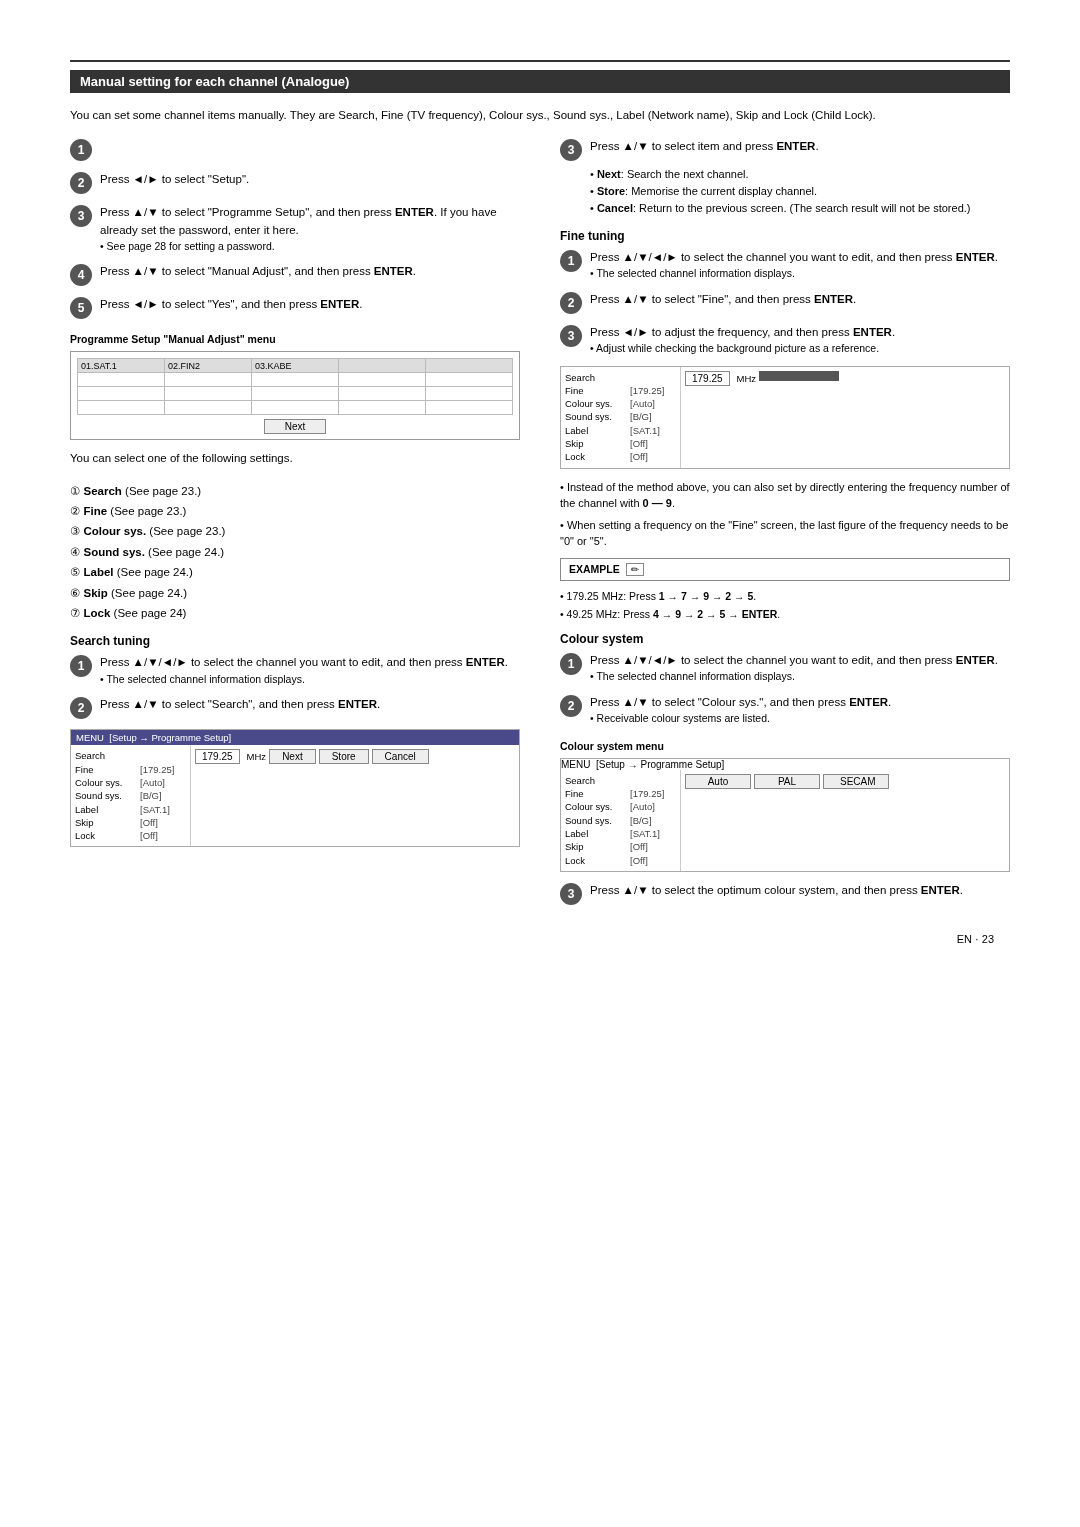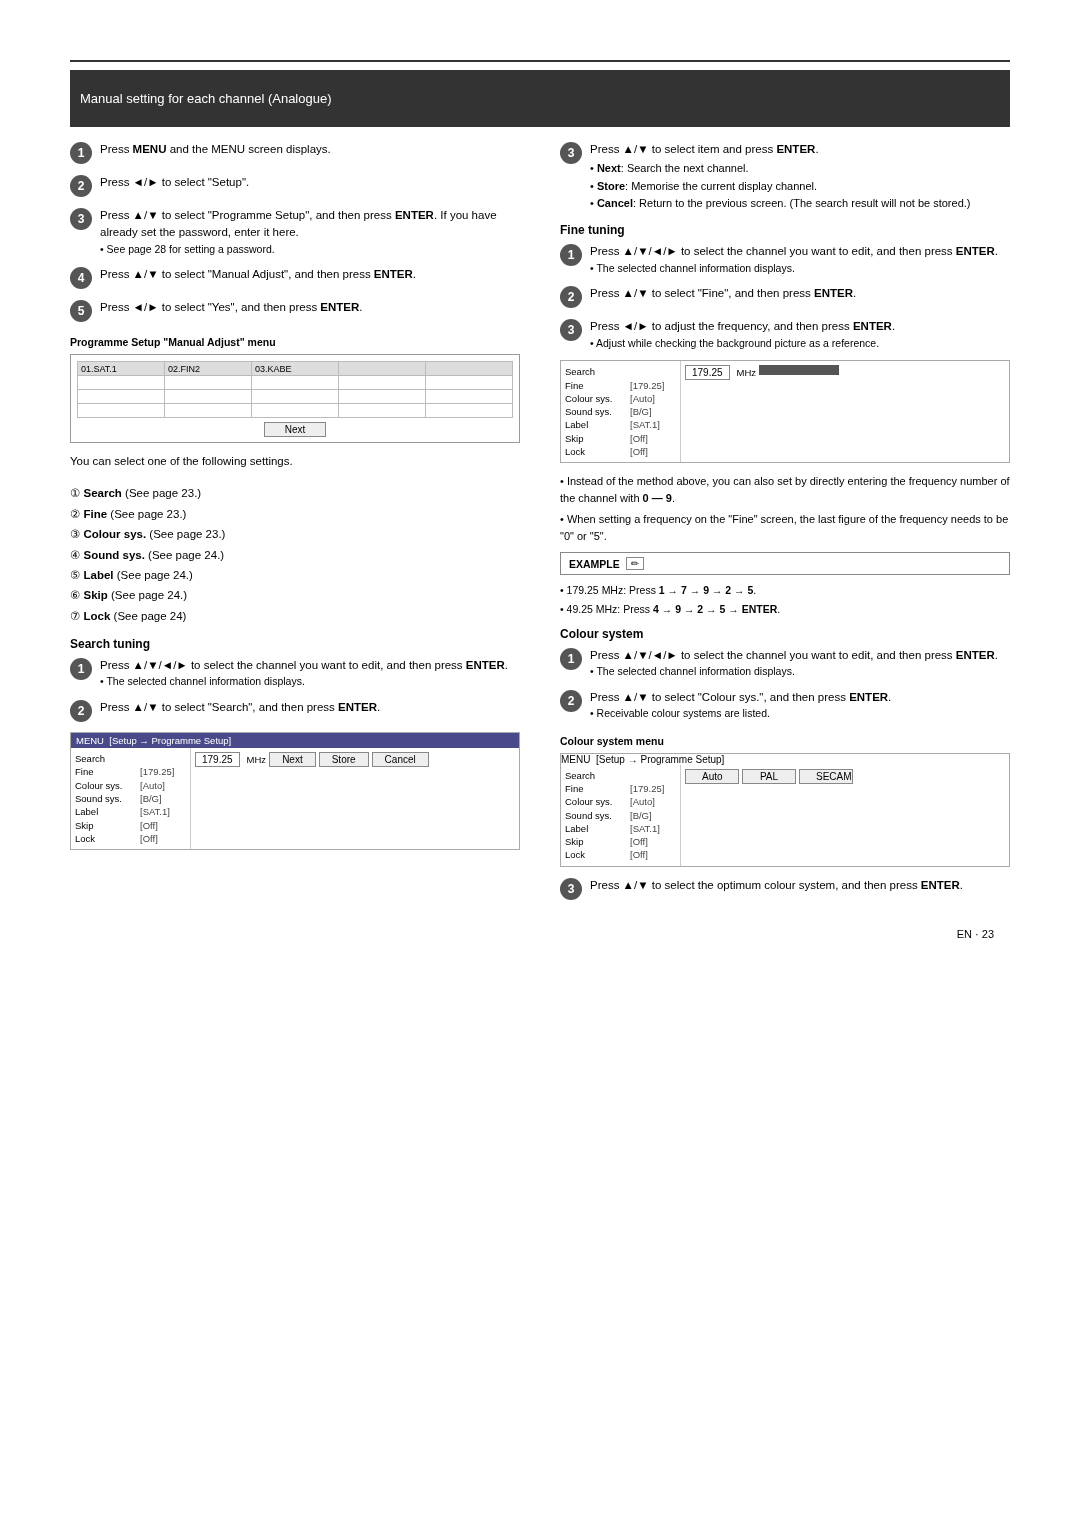--- a/index.html
+++ b/index.html
@@ -17,22 +17,22 @@
     }
     .section-title {
       font-size: 15px;
       font-weight: bold;
       margin-bottom: 10px;
     }
     .section-header {
       background: #333;
       color: #fff;
       font-size: 13px;
-      font-weight: normal;
-      padding: 21px 10px;
+      font-weight: bold;
+      padding: 4px 10px;
       margin-bottom: 14px;
     }
     .two-col {
       display: flex;
       gap: 40px;
     }
     .col-left {
       flex: 1;
       max-width: 480px;
     }
@@ -65,21 +65,21 @@
       flex-shrink: 0;
       margin-top: 1px;
     }
     .step-text {
       font-size: 11.5px;
       line-height: 1.5;
       flex: 1;
     }
     .step-text b { font-weight: bold; }
     .step-text .sub-bullet {
-      margin-top: 3px;
+      margin-top: 11px;
       margin-left: 0;
     }
     .sub-bullet-item {
       font-size: 11px;
       line-height: 1.4;
       margin-bottom: 2px;
     }
     .sub-bullet-item::before { content: "• "; }
     .menu-label {
       font-size: 10.5px;
@@ -210,21 +210,21 @@
       font-size: 10px;
       margin: 6px 0 10px 0;
     }
     .colour-rp-right .colour-btn {
       border: 1px solid #888;
       padding: 1px 16px;
       font-size: 10px;
       background: #eee;
       display: block;
       margin-bottom: 3px;
-      width: 54px;
+      width: 66px;
       text-align: center;
     }
     .bullet-note {
       font-size: 11px;
       line-height: 1.5;
       margin-bottom: 5px;
     }
     .bullet-note::before { content: "• "; }
     .small-note {
       font-size: 10.5px;
@@ -238,30 +238,28 @@
   </style>
 </head>
 <body>
 
 <div class="page">
   <div class="divider"></div>
 
 
   <div class="section-header">Manual setting for each channel (Analogue)</div>
 
+  <p class="intro-text">You can set some channel items manually. They are Search, Fine (TV frequency), Colour sys., Sound sys., Label (Network name), Skip and Lock (Child Lock).</p>
 
   <div class="two-col">
 
     <div class="col-left">
 
       <div class="step-row">
         <div class="step-num">1</div>
-        <div class="step-text">
-          Press <b>MENU</b> and the MENU screen displays.
-        </div>
       </div>
 
       <div class="step-row">
         <div class="step-num">2</div>
         <div class="step-text">
           Press ◄/► to select "Setup".
         </div>
       </div>
 
       <div class="step-row">

